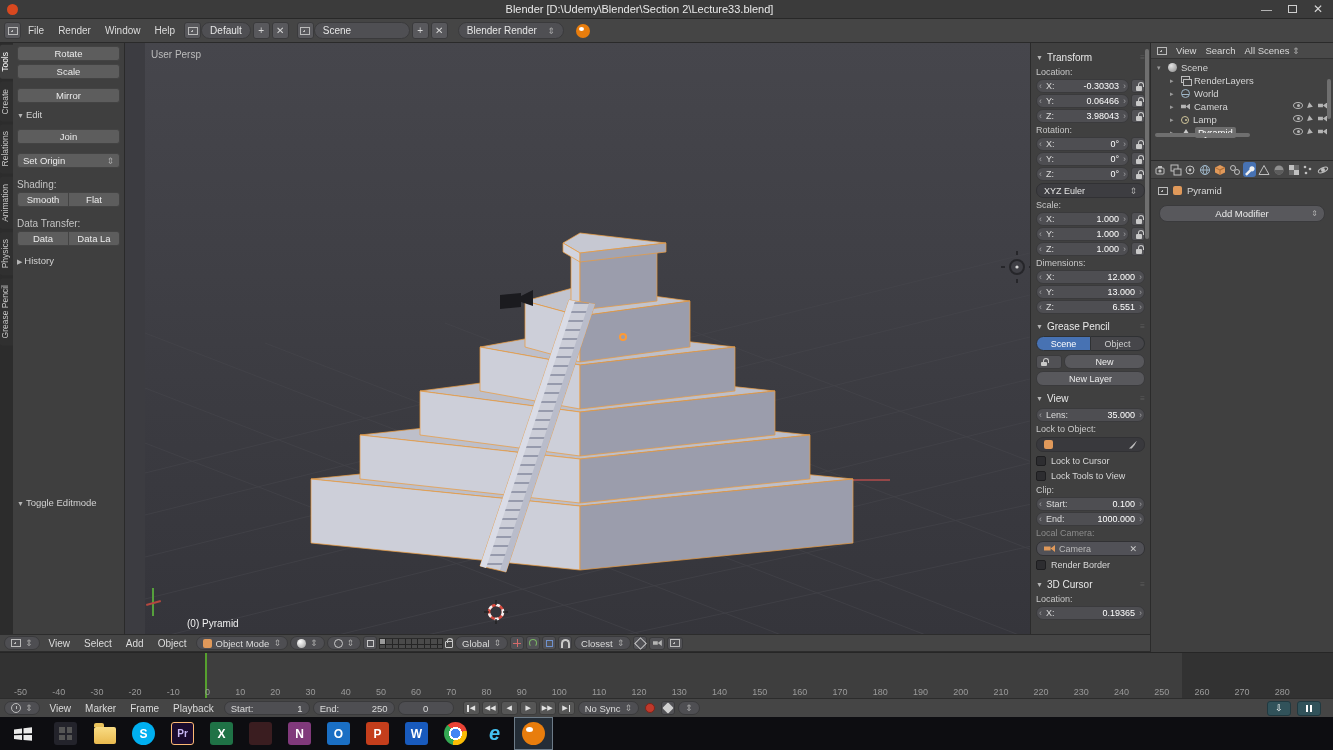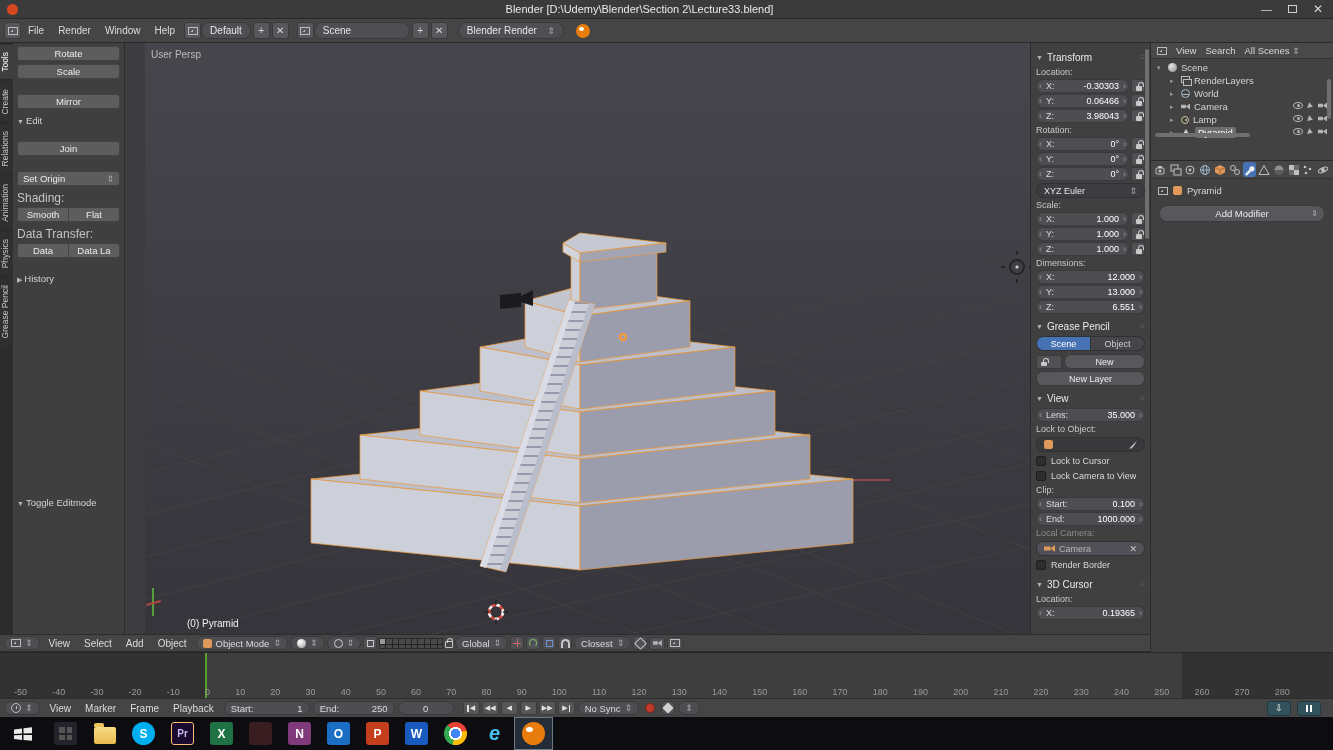--- a/index.html
+++ b/index.html
@@ -38,26 +38,26 @@
   .vtab.active{background:#3f3f3f;color:#fff;}
 
   
   .toolshelf{left:13px;top:43px;width:112px;height:591px;background:#3f3f3f;border-right:1px solid #2a2a2a;padding:3px 4px;}
   .tsb{display:flex;align-items:center;justify-content:center;height:15px;background:#5d5d5d;border:1px solid #434343;
     border-radius:3px;font-size:9.5px;color:#ecECec;color:#ececec;margin-bottom:3px;}
   .tsb.dd{justify-content:space-between;padding:0 5px;}
   .shelf-sect{font-size:9.5px;color:#d2d2d2;margin:6px 0 4px;}
   .shelf-sect::before{content:"▼ ";font-size:7px;color:#b5b5b5;}
   .shelf-sect.closed::before{content:"▶ ";}
-  .shelf-label{font-size:12px;color:#c4c4c4;margin:5px 0 2px;}
+  .shelf-label{font-size:10px;color:#c4c4c4;margin:11px 0 2px;}
   .pair{display:flex;margin-bottom:3px;}
   .pair .tsb{flex:1;margin-bottom:0;}
   .pair .tsb:first-child{border-radius:3px 0 0 3px;}
   .pair .tsb:last-child{border-radius:0 3px 3px 0;border-left:none;}
-  .gapt{margin-top:15px;}
+  .gapt{margin-top:9px;}
 
   
   .vp{left:109px;top:43px;width:905px;height:591px;background:linear-gradient(#46464c,#3b3b41 62%,#35353b);overflow:hidden;margin-left:36px;}
   .vp-label{position:absolute;left:6px;top:6px;font-size:10px;color:#bcbcbc;}
   .vp-obj{position:absolute;left:42px;bottom:5px;font-size:10px;color:#f0f0f0;}
   .axis-green{position:absolute;left:7px;bottom:18px;width:2px;height:28px;background:#55a03c;}
   .axis-red-m{position:absolute;left:1px;bottom:30px;width:15px;height:2px;background:#b4483f;transform:rotate(-15deg);}
 
   
   .npanel{left:1030px;top:43px;width:120px;height:591px;background:#404040;border-left:1px solid #2b2b2b;padding:2px 5px 0 5px;overflow:hidden;}
@@ -506,21 +506,21 @@
     <div class="ddfield" style="background:#39393d">
         <span class="obj-ic"></span>
         <span class="dropper"></span>
       </div>
     <div class="cbrow">
         <span class="cb"></span>
         <span>Lock to Cursor</span>
       </div>
     <div class="cbrow">
         <span class="cb"></span>
-        <span>Lock Camera to View</span>
+        <span>Lock Tools to View</span>
       </div>
     <div class="nlab">Clip:</div>
     <div class="trow">
         <div class="field">
           <span class="fl">Start:</span>
           <span class="fv">0.100</span>
         </div>
       </div>
     <div class="trow">
         <div class="field">

